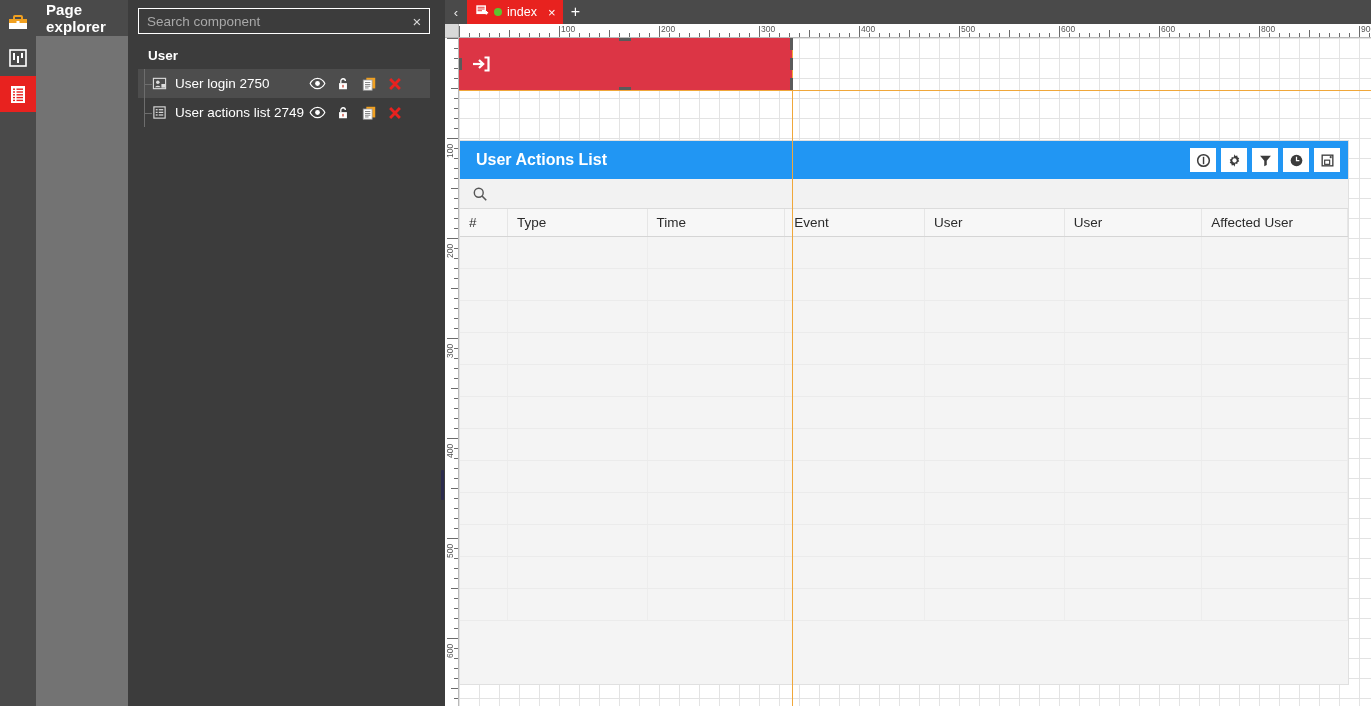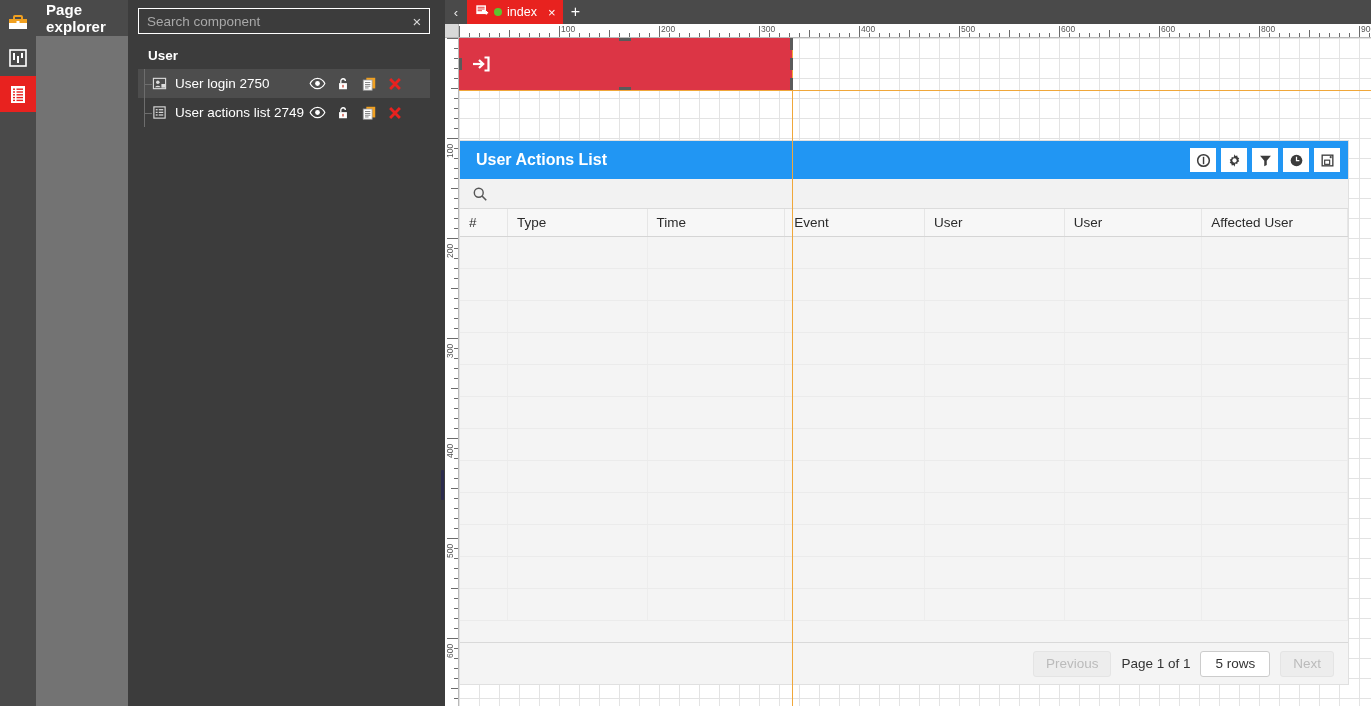--- a/index.html
+++ b/index.html
@@ -814,25 +814,19 @@
                 <div class="ual-td" style="width: 48px;"></div>
                 <div class="ual-td" style="width: 140px;"></div>
                 <div class="ual-td" style="width: 138px;"></div>
                 <div class="ual-td" style="width: 140px;"></div>
                 <div class="ual-td" style="width: 140px;"></div>
                 <div class="ual-td" style="width: 138px;"></div>
                 <div class="ual-td" style="width: 146px;"></div>
               </div>
             </div>
 
-          <div class="ual-foot">
-            <span class="pg-btn">Previous</span>
-            <span class="pg-label">Page 1 of 1</span>
-            <span class="pg-select">5 rows</span>
-            <span class="pg-btn">Next</span>
-          </div>
 
         </div>
 
       </div>
     </div>
   </div>
 </div>
 
 </body></html>

